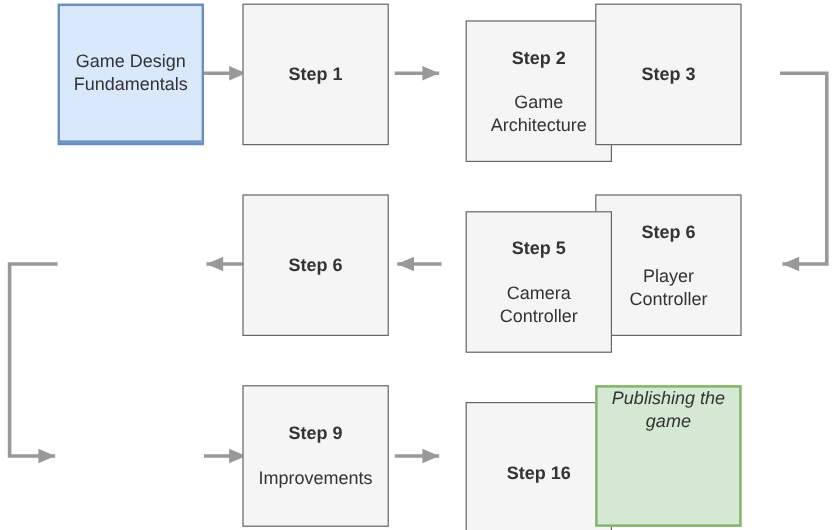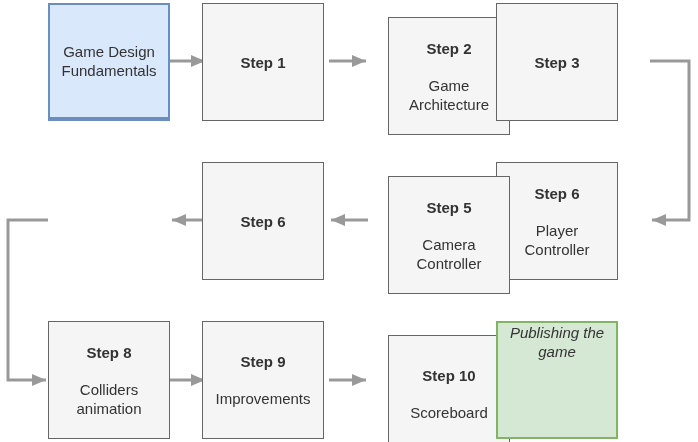--- a/index.html
+++ b/index.html
@@ -138,32 +138,26 @@
   </div>
   <div class="box step-box c3 r2">
     <div class="step-label">Step 5</div>
     <div class="step-text">Camera
 Controller</div>
   </div>
   <div class="box step-box c2 r2">
     <div class="step-label">Step 6</div>
   </div>
 
-  <div class="box step-box c1 r3">
-    <div class="step-label">Step 8</div>
-    <div class="step-text">Colliders
-animation</div>
-  </div>
   <div class="box step-box c2 r3">
     <div class="step-label">Step 9</div>
     <div class="step-text">Improvements</div>
   </div>
   <div class="box step-box c3 r3">
-    <div class="step-label">Step 10</div>
-    <div class="step-text">Scoreboard</div>
+    <div class="step-label">Step 16</div>
   </div>
 
   <div class="box end-box c4 r3">
     <div>Publishing the
 game</div>
   </div>
 
 </div>
 
 </body></html>

